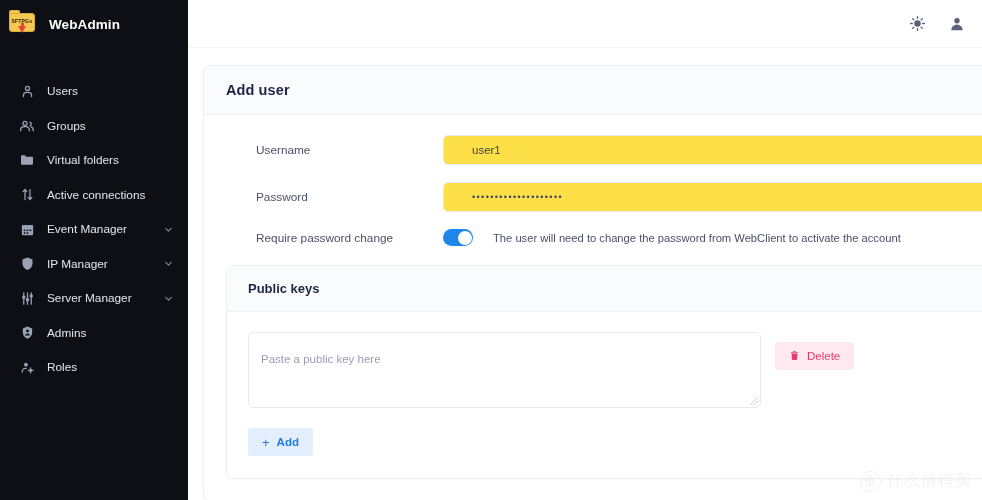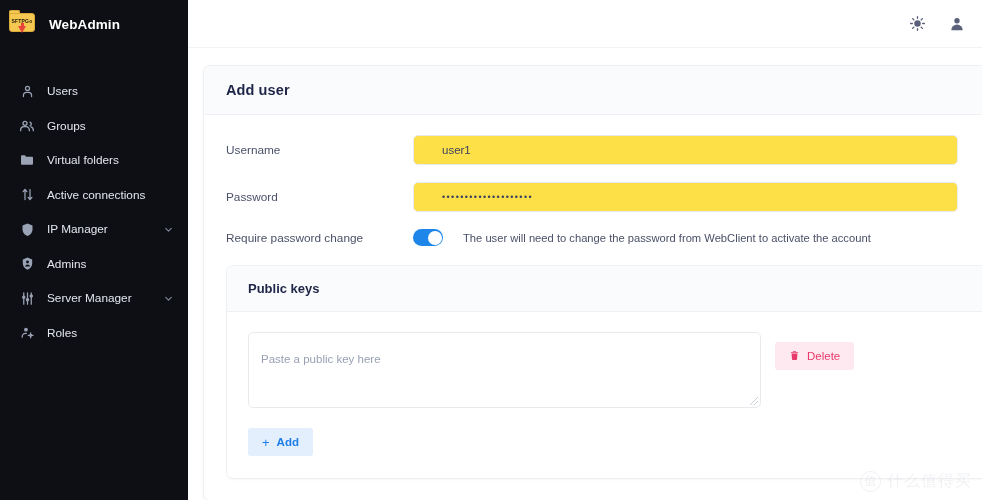--- a/index.html
+++ b/index.html
@@ -135,21 +135,21 @@
     letter-spacing: .1px;
   }
   .card-body { padding: 20px 22px 14px 22px; }
 
   .form-row {
     display: flex; align-items: center;
     margin-bottom: 17px;
   }
   .form-label {
     width: 187px; flex: 0 0 187px;
-    font-size: 11.8px; color: #4a5068;
+    font-size: 11.8px; color: #4a5068; margin-left: 30px;
   }
   .field {
     flex: 1;
     height: 30px;
     border: 1px solid #e8eaee;
     border-radius: 5px;
     background: #fde047;
     display: flex; align-items: center;
     padding: 0 28px;
     font-size: 11.5px; color: #3b4161;
@@ -297,61 +297,80 @@
       <div class="nav-item">
         <span class="nav-icon">
           <svg width="15" height="15" viewBox="0 0 24 24" fill="none" stroke="currentColor" stroke-width="2" stroke-linecap="round" stroke-linejoin="round">
               <path d="M8 20V4M8 4 5 7.5M8 4l3 3.5"></path>
               <path d="M16 4v16m0 0 3-3.5M16 20l-3-3.5"></path>
             </svg>
         </span>
         <span class="nav-label">Active connections</span>
       </div>
 
+      <div class="nav-item">
+        <span class="nav-icon">
+          <svg width="15" height="15" viewBox="0 0 24 24" fill="currentColor">
+              <rect x="3" y="5" width="18" height="16" rx="2"></rect>
+              <rect x="3" y="5" width="18" height="4" rx="1.5" fill="currentColor"></rect>
+              <rect x="6" y="12" width="2.6" height="2.6" fill="#0d0f14"></rect>
+              <rect x="10.7" y="12" width="2.6" height="2.6" fill="#0d0f14"></rect>
+              <rect x="15.4" y="12" width="2.6" height="2.6" fill="#0d0f14"></rect>
+              <rect x="6" y="16.4" width="2.6" height="2.6" fill="#0d0f14"></rect>
+              <rect x="10.7" y="16.4" width="2.6" height="2.6" fill="#0d0f14"></rect>
+            </svg>
+        </span>
+        <span class="nav-label">Event Manager</span>
+        <span class="chev">
+          <svg width="11" height="11" viewBox="0 0 24 24" fill="none" stroke="currentColor" stroke-width="2.6" stroke-linecap="round" stroke-linejoin="round">
+              <path d="M6 9.5 12 15.5 18 9.5"></path>
+            </svg>
+        </span>
+      </div>
 
       <div class="nav-item">
         <span class="nav-icon">
           <svg width="15" height="15" viewBox="0 0 24 24" fill="currentColor">
               <path d="M12 2.5 20 5.6v6.1c0 5-3.4 9.3-8 10.6-4.6-1.3-8-5.6-8-10.6V5.6z"></path>
             </svg>
         </span>
         <span class="nav-label">IP Manager</span>
         <span class="chev">
           <svg width="11" height="11" viewBox="0 0 24 24" fill="none" stroke="currentColor" stroke-width="2.6" stroke-linecap="round" stroke-linejoin="round">
               <path d="M6 9.5 12 15.5 18 9.5"></path>
             </svg>
         </span>
-      </div>
-
-      <div class="nav-item">
-        <span class="nav-icon">
-          <svg width="15" height="15" viewBox="0 0 24 24" fill="currentColor">
-              <path d="M12 2.3 19.5 5.4v6.2c0 4.9-3.2 9-7.5 10.3-4.3-1.3-7.5-5.4-7.5-10.3V5.4z"></path>
-              <circle cx="12" cy="9.6" r="2.3" fill="#0d0f14"></circle>
-              <path d="M7.9 16.6a4.3 4.3 0 0 1 8.2 0z" fill="#0d0f14"></path>
-            </svg>
-        </span>
-        <span class="nav-label">Admins</span>
       </div>
 
       <div class="nav-item">
         <span class="nav-icon">
           <svg width="15" height="15" viewBox="0 0 24 24" fill="none" stroke="currentColor" stroke-width="2" stroke-linecap="round">
               <path d="M6 3v5M6 12v9M12 3v9M12 16v5M18 3v3M18 10v11"></path>
               <circle cx="6" cy="10" r="1.8" fill="currentColor"></circle>
               <circle cx="12" cy="14" r="1.8" fill="currentColor"></circle>
               <circle cx="18" cy="8" r="1.8" fill="currentColor"></circle>
             </svg>
         </span>
         <span class="nav-label">Server Manager</span>
         <span class="chev">
           <svg width="11" height="11" viewBox="0 0 24 24" fill="none" stroke="currentColor" stroke-width="2.6" stroke-linecap="round" stroke-linejoin="round">
               <path d="M6 9.5 12 15.5 18 9.5"></path>
             </svg>
         </span>
+      </div>
+
+      <div class="nav-item">
+        <span class="nav-icon">
+          <svg width="15" height="15" viewBox="0 0 24 24" fill="currentColor">
+              <path d="M12 2.3 19.5 5.4v6.2c0 4.9-3.2 9-7.5 10.3-4.3-1.3-7.5-5.4-7.5-10.3V5.4z"></path>
+              <circle cx="12" cy="9.6" r="2.3" fill="#0d0f14"></circle>
+              <path d="M7.9 16.6a4.3 4.3 0 0 1 8.2 0z" fill="#0d0f14"></path>
+            </svg>
+        </span>
+        <span class="nav-label">Admins</span>
       </div>
 
       <div class="nav-item">
         <span class="nav-icon">
           <svg width="15" height="15" viewBox="0 0 24 24" fill="none" stroke="currentColor" stroke-width="2" stroke-linecap="round">
               <circle cx="9.5" cy="7.5" r="3" fill="currentColor" stroke="none"></circle>
               <path d="M3.5 19.5v-1a5 5 0 0 1 5-5h1.6"></path>
               <circle cx="17" cy="16.5" r="2.6" fill="currentColor" stroke="none"></circle>
               <path d="M17 12.6v1M17 19.4v1M13.1 16.5h1M19.9 16.5h1"></path>
             </svg>

